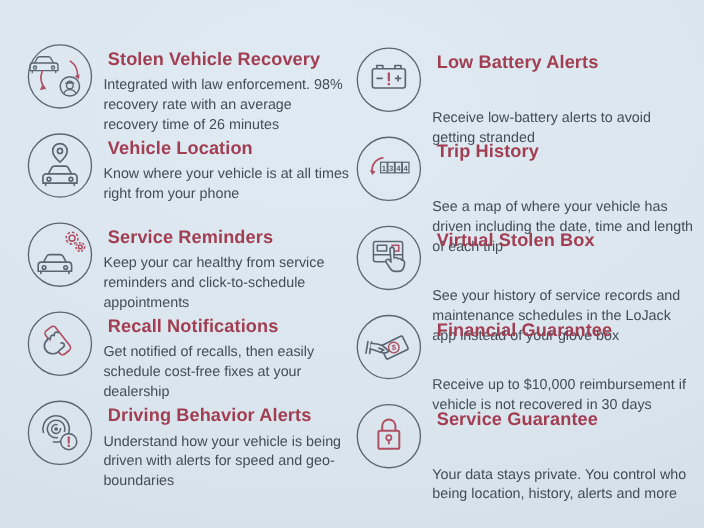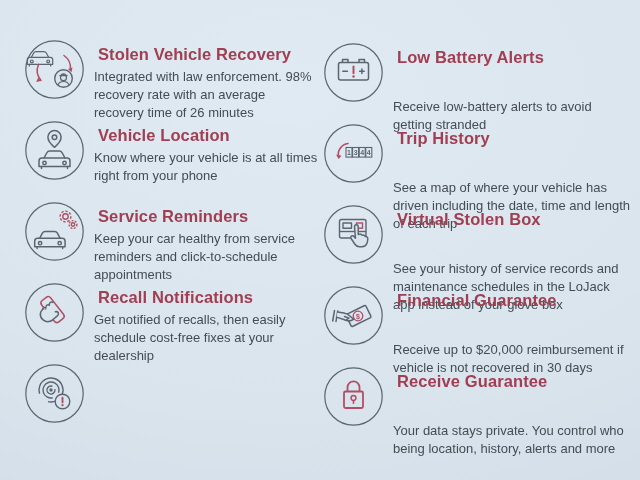--- a/index.html
+++ b/index.html
@@ -147,20 +147,24 @@
       <circle cx="27" cy="27" r="4" stroke-dasharray="17 4" transform="rotate(40 27 27)"></circle>
       <circle cx="27" cy="27" r="8" stroke-dasharray="36 8" transform="rotate(120 27 27)"></circle>
       <circle cx="27" cy="27" r="12" stroke-dasharray="55 12" transform="rotate(200 27 27)"></circle>
       <circle cx="27" cy="27" r="1" fill="#5b6572"></circle>
     </g>
     <circle cx="38.5" cy="38.5" r="7.3" fill="#d9e4ed" stroke="#5b6572" stroke-width="1.4"></circle>
     <path d="M38.5 34.6 v4.8" stroke="#b04f63" stroke-width="1.9" stroke-linecap="round"></path>
     <circle cx="38.5" cy="42.2" r="1.15" fill="#b04f63"></circle>
           </svg>
         </span>
+    <div class="feature-text">
+      <h3 class="feature-title">Driving Behavior Alerts</h3>
+      <p class="feature-desc">Understand how your vehicle is being driven with alerts for speed and geo-boundaries</p>
+    </div>
   </div>
 </div>
   <div class="col col-right" id="col-right">
   <div class="feature">
     <span class="icon-wrap">
           <svg width="61" height="61" viewBox="0 0 61 61" fill="none">
   <circle cx="30.5" cy="30.5" r="28.7" stroke="#5b6572" stroke-width="1.2"></circle>
     <g stroke="#5b6572" stroke-width="1.5" fill="none" stroke-linejoin="round">
       <rect x="15.5" y="20.5" width="30" height="17.5" rx="2"></rect>
       <path d="M19.5 20.5 v-3 h5.5 v3 M36 20.5 v-3 h5.5 v3"></path>
@@ -231,35 +235,35 @@
     <text x="35" y="33.6" font-family="Liberation Sans, sans-serif" font-size="7" font-weight="bold" fill="#b04f63" text-anchor="middle">$</text>
     <g stroke="#5b6572" stroke-width="1.5" fill="#d9e4ed" stroke-linecap="round" stroke-linejoin="round">
       <path d="M11.5 25.5 l-1.8 10.5 M14.8 25.9 l-1.8 10.5"></path>
       <path d="M14.5 27 l6.5 1 c3 .5 5 2 6.5 3.5 l3 2.8 c-2.2 1.6 -4.8 2 -7.4 1 l-9.6 -3.2"></path>
       <path d="M21.5 31.5 l4.5 1.6 -3.6 2.2"></path>
     </g>
           </svg>
         </span>
     <div class="feature-text">
       <h3 class="feature-title">Financial Guarantee</h3>
-      <p class="feature-desc">Receive up to $20,000 reimbursement if vehicle is not recovered in 30 days</p>
+      <p class="feature-desc">Receive up to $10,000 reimbursement if vehicle is not recovered in 30 days</p>
     </div>
   </div>
 
   <div class="feature">
     <span class="icon-wrap">
           <svg width="61" height="61" viewBox="0 0 61 61" fill="none">
   <circle cx="30.5" cy="30.5" r="28.7" stroke="#5b6572" stroke-width="1.2"></circle>
     <g stroke="#b04f63" stroke-width="1.8" fill="none" stroke-linejoin="round">
       <path d="M24.5 25.5 v-4.2 a6 6 0 0 1 12 0 v4.2"></path>
       <rect x="21" y="25.5" width="19" height="16.5" rx="1.5"></rect>
       <circle cx="30.5" cy="32" r="2.4" stroke-width="1.5"></circle>
       <path d="M30.5 34.4 v3.4" stroke-width="1.6"></path>
     </g>
           </svg>
         </span>
     <div class="feature-text">
-      <h3 class="feature-title">Receive Guarantee</h3>
+      <h3 class="feature-title">Service Guarantee</h3>
       <p class="feature-desc">Your data stays private. You control who being location, history, alerts and more</p>
     </div>
   </div>
 </div>
 </div>
 
 </body></html>

